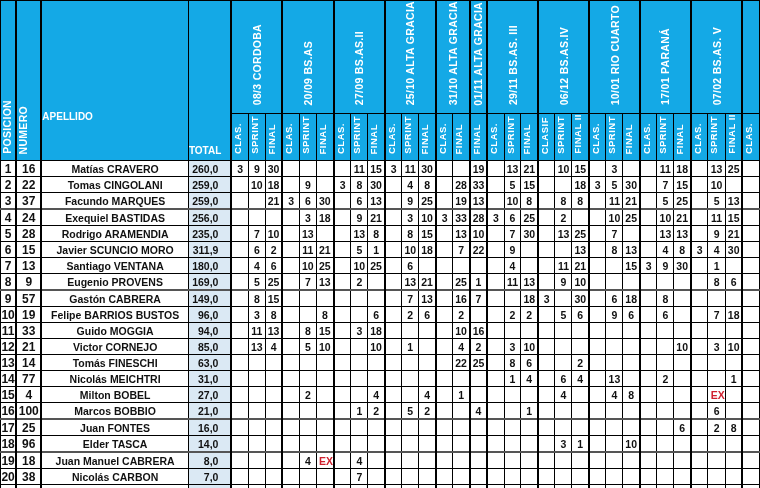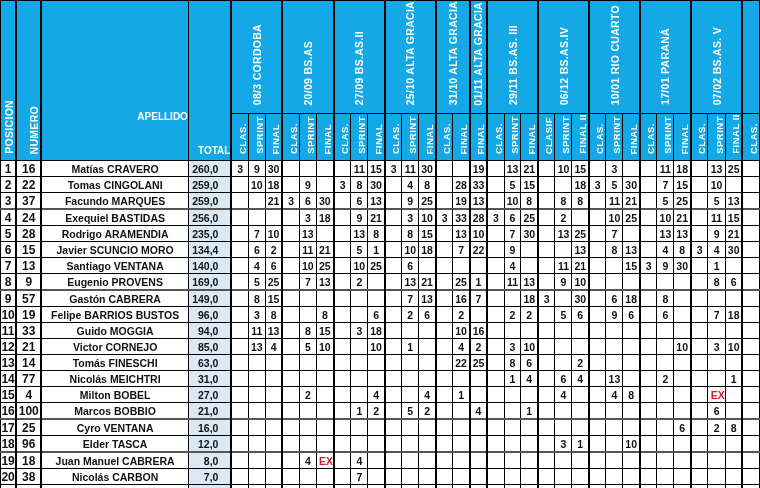--- a/index.html
+++ b/index.html
@@ -6,21 +6,21 @@
   body { width: 760px; height: 488px; overflow: hidden; font-family: "Liberation Sans", sans-serif; }
   #sheet { position: absolute; left: 0; top: 0; width: 760px; height: 488px; }
   table { border-collapse: collapse; table-layout: fixed; position: absolute; left: 0; top: 0; }
   td, th { padding: 0; margin: 0; border: 1px solid #000; overflow: hidden; white-space: nowrap; }
   th { background: #14a9e6; color: #ffffff; font-weight: bold; font-size: 10px; }
   .hdr-top { height: 99px; }
   .hdr-sub { height: 38px; }
   .vert { writing-mode: vertical-rl; transform: rotate(180deg); display: inline-block; }
   .hdr-top .vert { font-size: 10.5px; letter-spacing: 0.3px; }
   .hdr-sub .vert { font-size: 9.5px; letter-spacing: 0.5px; }
-  .hdr-bottom { vertical-align: bottom; padding-bottom: 4px; text-align: right; }
+  .hdr-bottom { vertical-align: bottom; padding-bottom: 4px; text-align: left; }
   .hdr-event { vertical-align: bottom; text-align: center; padding-bottom: 6px; }
   td { height: 15px; font-size: 10.5px; font-weight: bold; text-align: center; color: #111; line-height: 14px; }
   td.name { font-size: 10.5px; }
   td.pos, td.num { font-size: 12px; }
   td.total { background: #dbe9f4; text-align: right; padding-right: 12px; }
   td.ex { color: #d0202e; text-align: right; }
   .thick-l { border-left: 2px solid #000; }
   .thick-r { border-right: 2px solid #000; }
   tr.sep td { border-top: 2px solid #555; }
 </style>
@@ -302,21 +302,21 @@
           <td class="">13</td>
           <td class="thick-l"></td>
           <td class="">9</td>
           <td class="">21</td>
           <td class="thick-l"></td>
         </tr>
         <tr>
           <td class="pos thick-r">6</td>
           <td class="num thick-r">15</td>
           <td class="name">Javier SCUNCIO MORO</td>
-          <td class="total thick-r">134,4</td>
+          <td class="total thick-r">311,9</td>
           <td class="thick-l"></td>
           <td class="">6</td>
           <td class="">2</td>
           <td class="thick-l"></td>
           <td class="">11</td>
           <td class="">21</td>
           <td class="thick-l"></td>
           <td class="">5</td>
           <td class="">1</td>
           <td class="thick-l"></td>
@@ -339,21 +339,21 @@
           <td class="">8</td>
           <td class="thick-l">3</td>
           <td class="">4</td>
           <td class="">30</td>
           <td class="thick-l"></td>
         </tr>
         <tr>
           <td class="pos thick-r">7</td>
           <td class="num thick-r">13</td>
           <td class="name">Santiago VENTANA</td>
-          <td class="total thick-r">140,0</td>
+          <td class="total thick-r">180,0</td>
           <td class="thick-l"></td>
           <td class="">4</td>
           <td class="">6</td>
           <td class="thick-l"></td>
           <td class="">10</td>
           <td class="">25</td>
           <td class="thick-l"></td>
           <td class="">10</td>
           <td class="">25</td>
           <td class="thick-l"></td>
@@ -708,21 +708,21 @@
           <td class=""></td>
           <td class=""></td>
           <td class="thick-l"></td>
           <td class="">6</td>
           <td class=""></td>
           <td class="thick-l"></td>
         </tr>
         <tr class="sep">
           <td class="pos thick-r">17</td>
           <td class="num thick-r">25</td>
-          <td class="name">Cyro VENTANA</td>
+          <td class="name">Juan FONTES</td>
           <td class="total thick-r">16,0</td>
           <td class="thick-l"></td>
           <td class=""></td>
           <td class=""></td>
           <td class="thick-l"></td>
           <td class=""></td>
           <td class=""></td>
           <td class="thick-l"></td>
           <td class=""></td>
           <td class=""></td>
@@ -746,21 +746,21 @@
           <td class="">6</td>
           <td class="thick-l"></td>
           <td class="">2</td>
           <td class="">8</td>
           <td class="thick-l"></td>
         </tr>
         <tr>
           <td class="pos thick-r">18</td>
           <td class="num thick-r">96</td>
           <td class="name">Elder TASCA</td>
-          <td class="total thick-r">12,0</td>
+          <td class="total thick-r">14,0</td>
           <td class="thick-l"></td>
           <td class=""></td>
           <td class=""></td>
           <td class="thick-l"></td>
           <td class=""></td>
           <td class=""></td>
           <td class="thick-l"></td>
           <td class=""></td>
           <td class=""></td>
           <td class="thick-l"></td>

